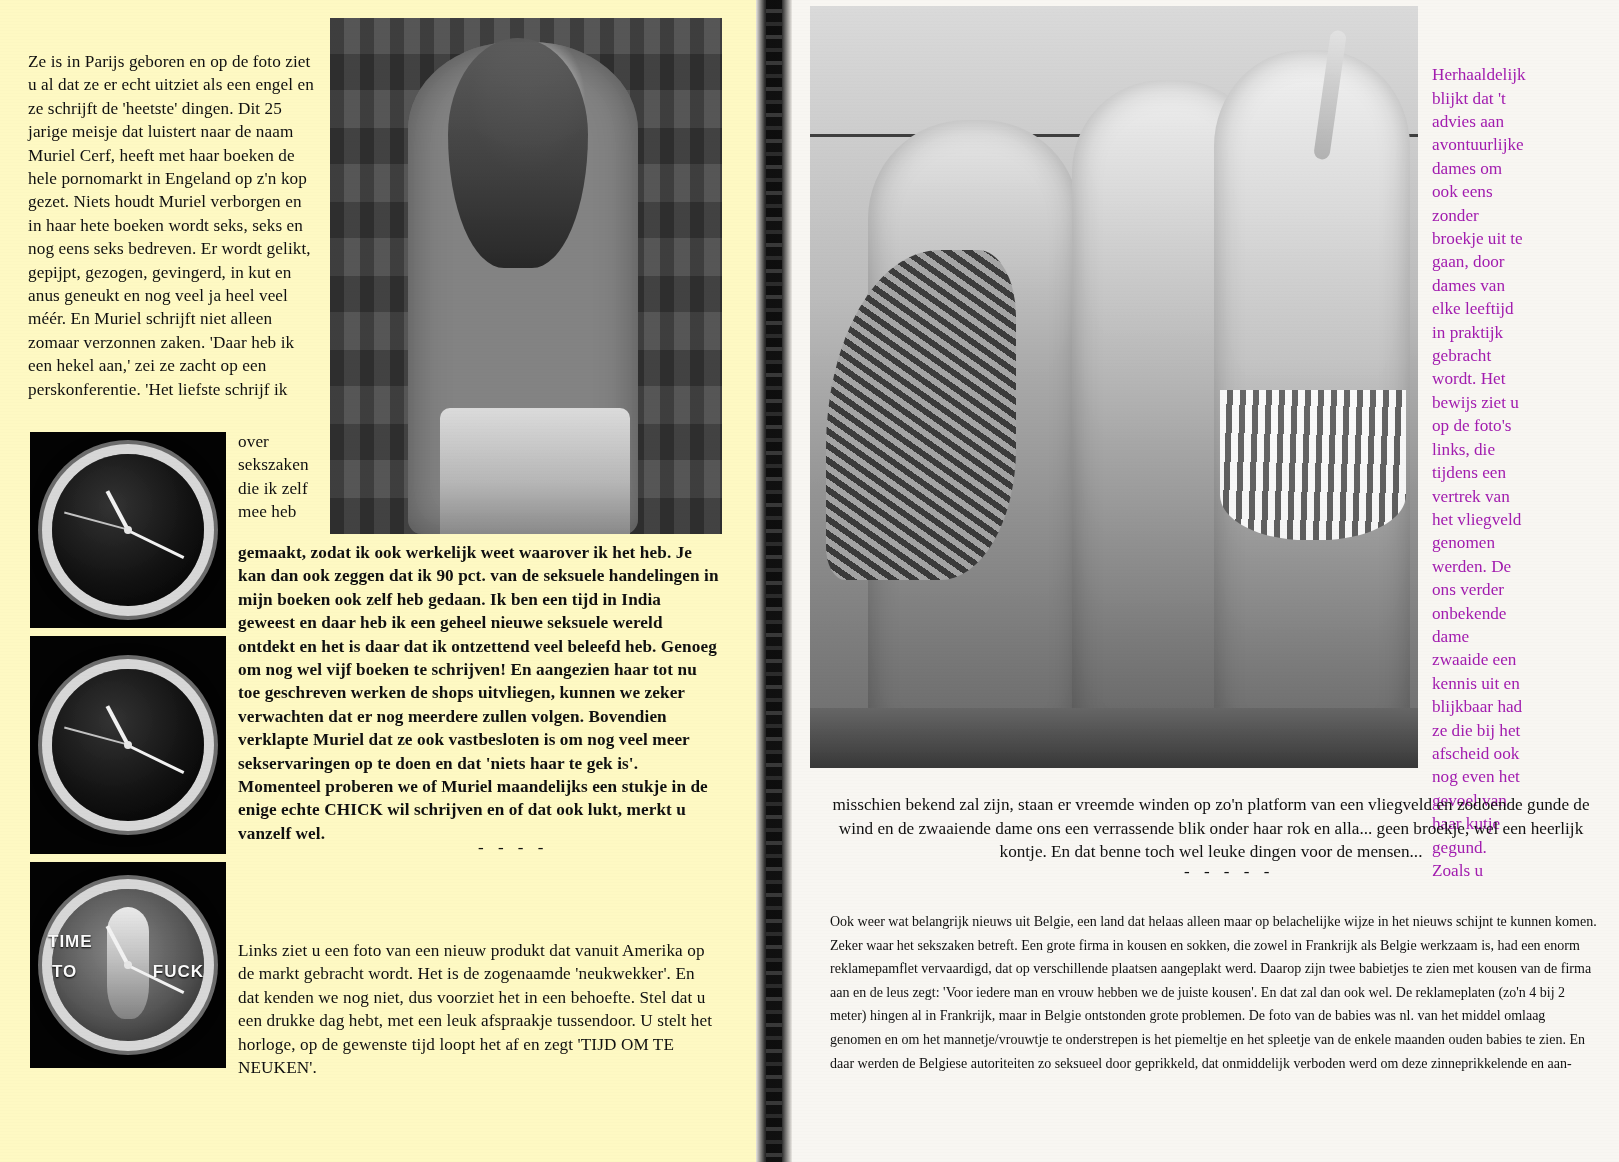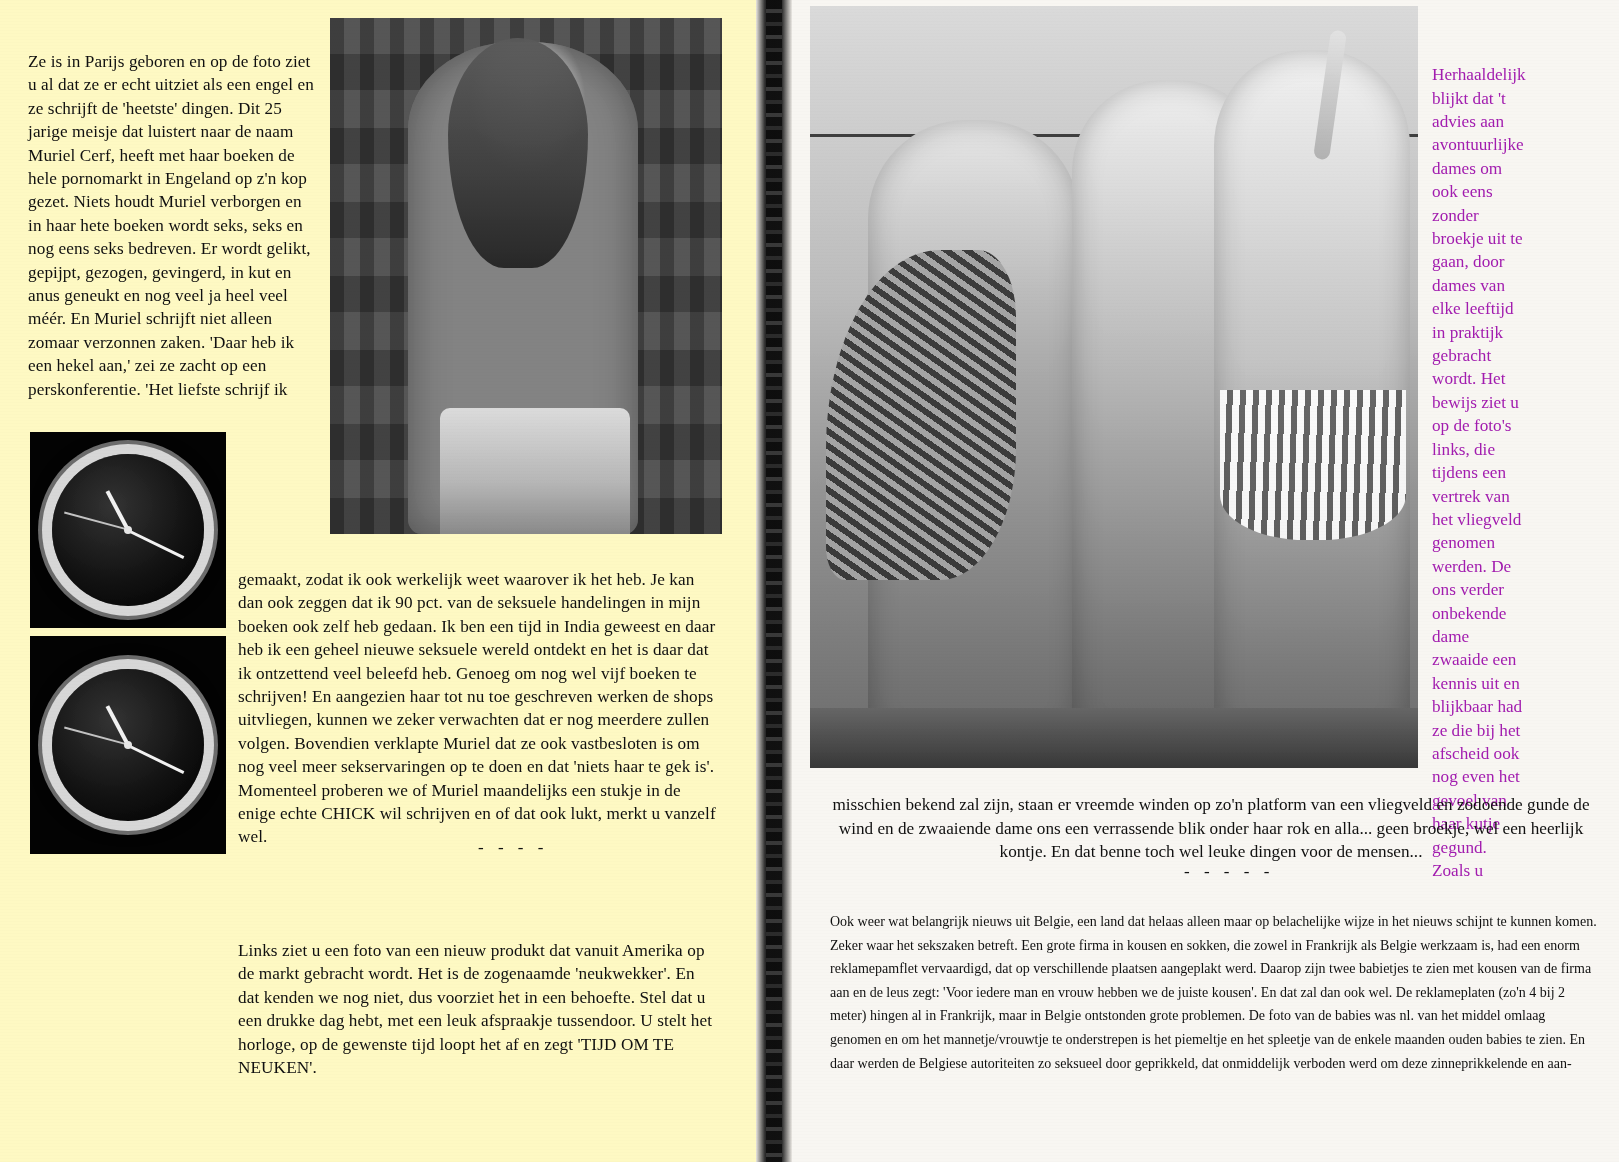--- a/index.html
+++ b/index.html
@@ -68,21 +68,21 @@
   }
   .col-text p { margin: 0; }
 
   #left-col-1 {
     top: 50px; left: 28px; width: 288px;
   }
   #left-col-1b {
     top: 430px; left: 238px; width: 82px;
   }
   #left-col-2 {
-    top: 568px; left: 238px; width: 482px;
+    top: 541px; left: 238px; width: 482px; font-weight: bold;
   }
   #left-col-3 {
     top: 916px; left: 238px; width: 482px; margin-top: 23px;
   }
   .dots-sep {
     position: absolute;
     font-size: 17px;
     letter-spacing: 5px;
     color: #111;
   }
@@ -298,20 +298,23 @@
 <body>
 
 <div class="page">
 
   <div class="left-page">
 
     <div class="col-text" id="left-col-1">
       <p>Ze is in Parijs geboren en op de foto ziet u al dat ze er echt uitziet als een engel en ze schrijft de 'heetste' dingen. Dit 25 jarige meisje dat luistert naar de naam Muriel Cerf, heeft met haar boeken de hele pornomarkt in Engeland op z'n kop gezet. Niets houdt Muriel verborgen en in haar hete boeken wordt seks, seks en nog eens seks bedreven. Er wordt gelikt, gepijpt, gezogen, gevingerd, in kut en anus geneukt en nog veel ja heel veel méér. En Muriel schrijft niet alleen zomaar verzonnen zaken. 'Daar heb ik een hekel aan,' zei ze zacht op een perskonferentie. 'Het liefste schrijf ik</p>
     </div>
 
+    <div class="col-text" id="left-col-1b">
+      <p>over sekszaken die ik zelf mee heb</p>
+    </div>
 
     <div class="col-text" id="left-col-2">
       <p>gemaakt, zodat ik ook werkelijk weet waarover ik het heb. Je kan dan ook zeggen dat ik 90 pct. van de seksuele handelingen in mijn boeken ook zelf heb gedaan. Ik ben een tijd in India geweest en daar heb ik een geheel nieuwe seksuele wereld ontdekt en het is daar dat ik ontzettend veel beleefd heb. Genoeg om nog wel vijf boeken te schrijven! En aangezien haar tot nu toe geschreven werken de shops uitvliegen, kunnen we zeker verwachten dat er nog meerdere zullen volgen. Bovendien verklapte Muriel dat ze ook vastbesloten is om nog veel meer sekservaringen op te doen en dat 'niets haar te gek is'. Momenteel proberen we of Muriel maandelijks een stukje in de enige echte CHICK wil schrijven en of dat ook lukt, merkt u vanzelf wel.</p>
     </div>
 
     <div class="dots-sep" id="left-dots">- - - -</div>
 
     <div class="col-text" id="left-col-3">
       <p>Links ziet u een foto van een nieuw produkt dat vanuit Amerika op de markt gebracht wordt. Het is de zogenaamde 'neukwekker'. En dat kenden we nog niet, dus voorziet het in een behoefte. Stel dat u een drukke dag hebt, met een leuk afspraakje tussendoor. U stelt het horloge, op de gewenste tijd loopt het af en zegt 'TIJD OM TE NEUKEN'.</p>
     </div>
@@ -334,20 +337,31 @@
 
     <div class="watch" id="watch-2">
       <div class="bezel"></div>
       <div class="dial"></div>
       <div class="hand-h"></div>
       <div class="hand-m"></div>
       <div class="hand-s"></div>
       <div class="pivot"></div>
     </div>
 
+    <div class="watch" id="watch-3">
+      <div class="bezel"></div>
+      <div class="dial"></div>
+      <div class="nude"></div>
+      <div class="dial-text t1">TIME</div>
+      <div class="dial-text t2">TO</div>
+      <div class="dial-text t3">FUCK</div>
+      <div class="hand-h"></div>
+      <div class="hand-m"></div>
+      <div class="pivot"></div>
+    </div>
   </div>
 
   <div class="gutter">
     <div class="tear"></div>
   </div>
 
   <div class="right-page">
 
     <div id="photo-ladies">
       <div class="skyline"></div>

